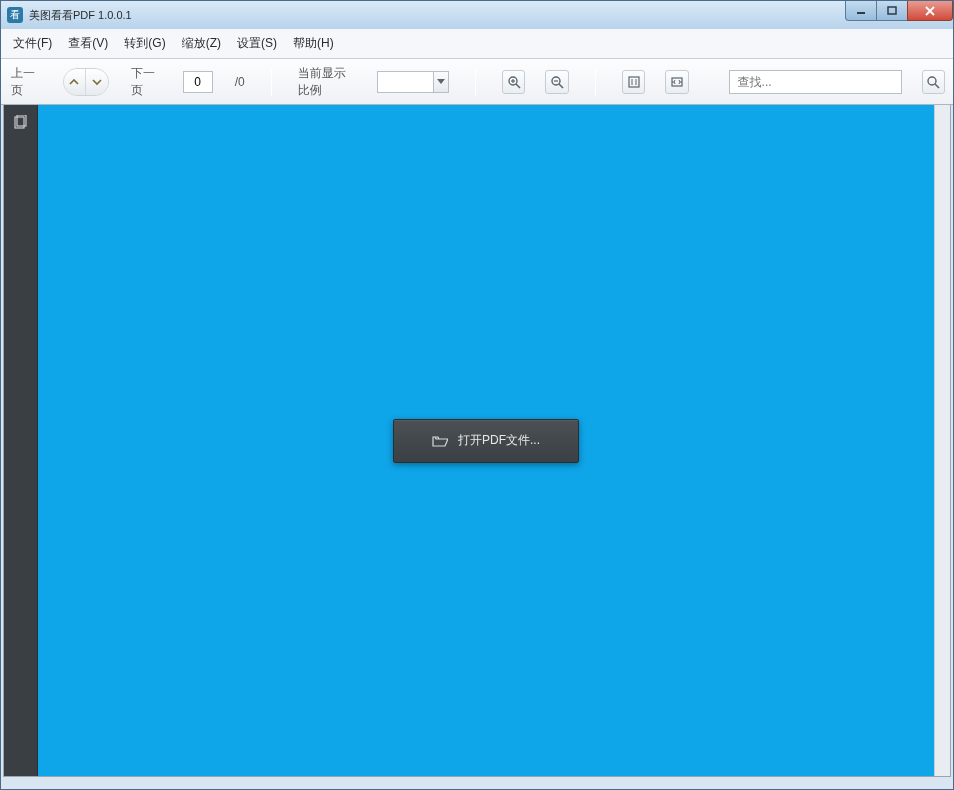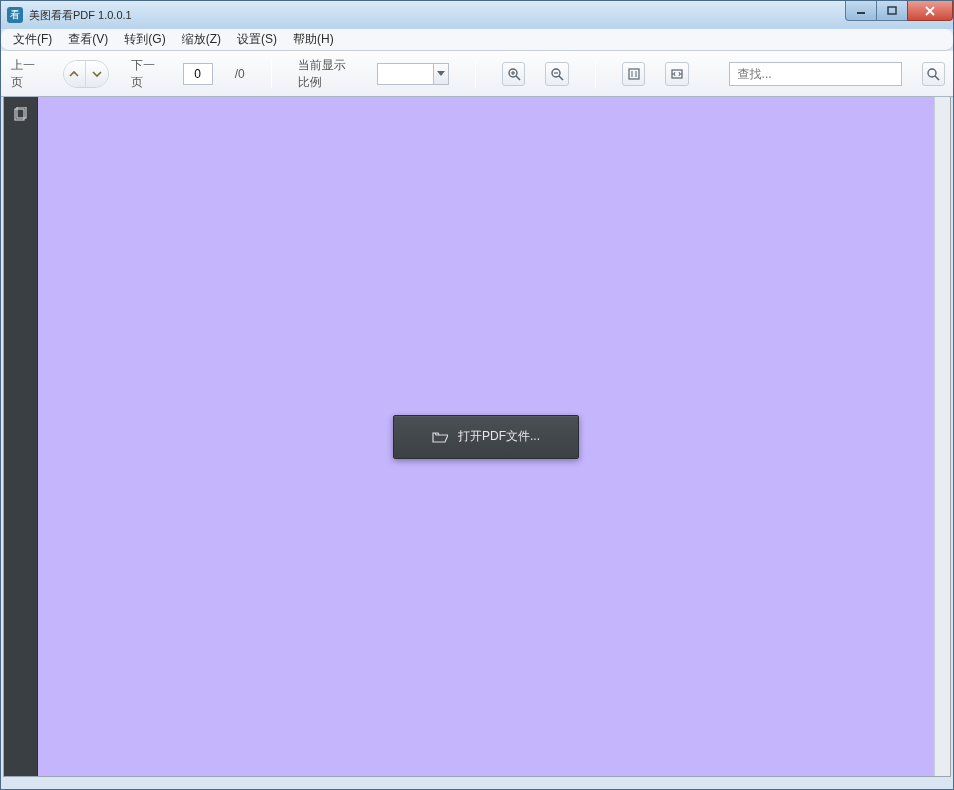--- a/index.html
+++ b/index.html
@@ -63,27 +63,26 @@
 .win-btn.min { border-bottom-left-radius: 4px; }
 .win-btn.close {
   width: 46px;
   background: linear-gradient(to bottom, #e99b91 0%, #cf4b3a 100%);
   border-bottom-right-radius: 4px;
   border-color: #983a2e;
 }
 .win-btn svg { display: block; }
 
 .menubar {
-  height: 22px;
+  height: 30px;
   background: #f5f7fa;
   display: flex;
   align-items: center;
   padding: 0 4px;
   border-bottom: 1px solid #c4cfd8;
-  border-radius: 8px;
 }
 .menubar .menu-item {
   padding: 2px 8px;
   color: #2a2a2a;
   cursor: default;
 }
 
 .toolbar {
   height: 46px;
   background: linear-gradient(to bottom, #fdfdfe 0%, #eef1f5 100%);
@@ -164,21 +163,21 @@
   height: 24px;
   border: 1px solid #b7c0c9;
   background: #fff;
   padding: 0 8px;
   font-size: 12px;
   color: #0369a1;
 }
 .content-area {
   flex: 1;
   display: flex;
-  background: #c4b5fd;
+  background: #0ea5e9;
   border: 1px solid #9aa5b0;
   border-top: none;
   margin: 0 2px 12px 2px;
 }
 .side-rail {
   width: 34px;
   background: #3a3f44;
   border-right: 1px solid #2c3034;
   padding-top: 10px;
   display: flex;

